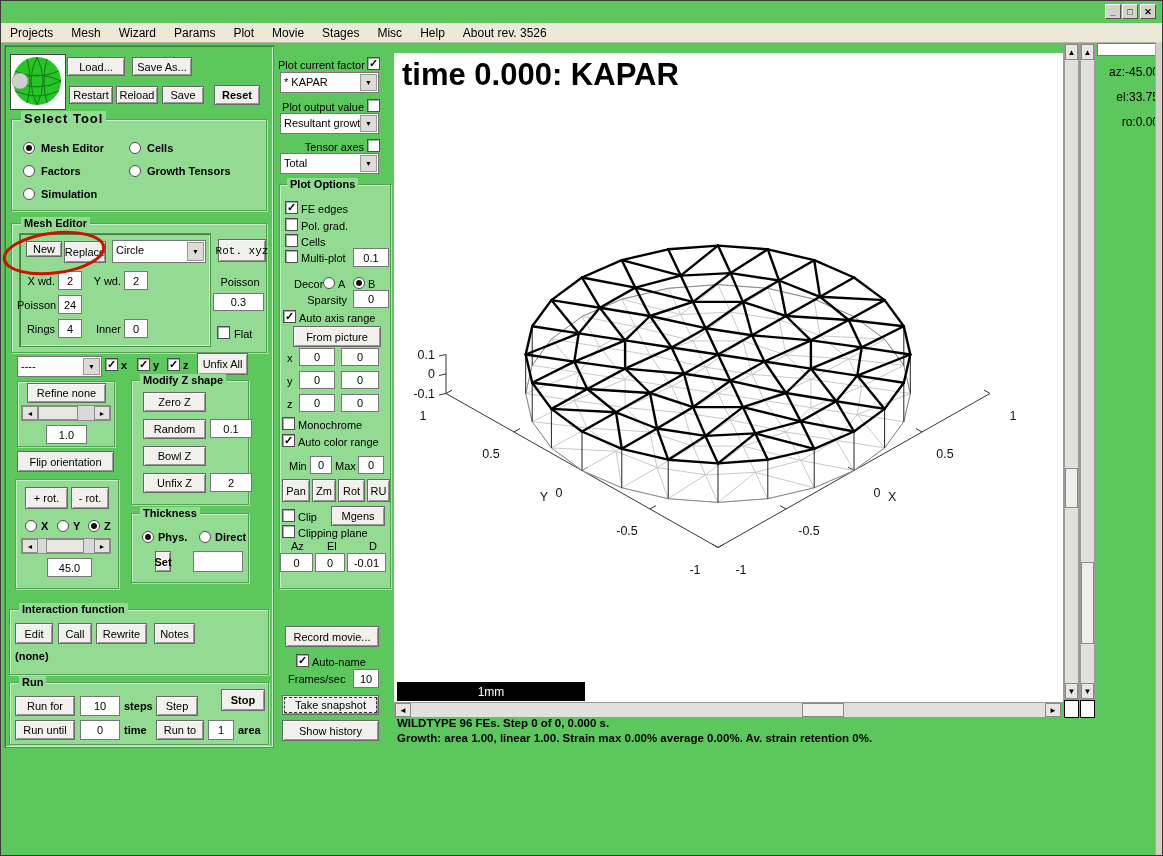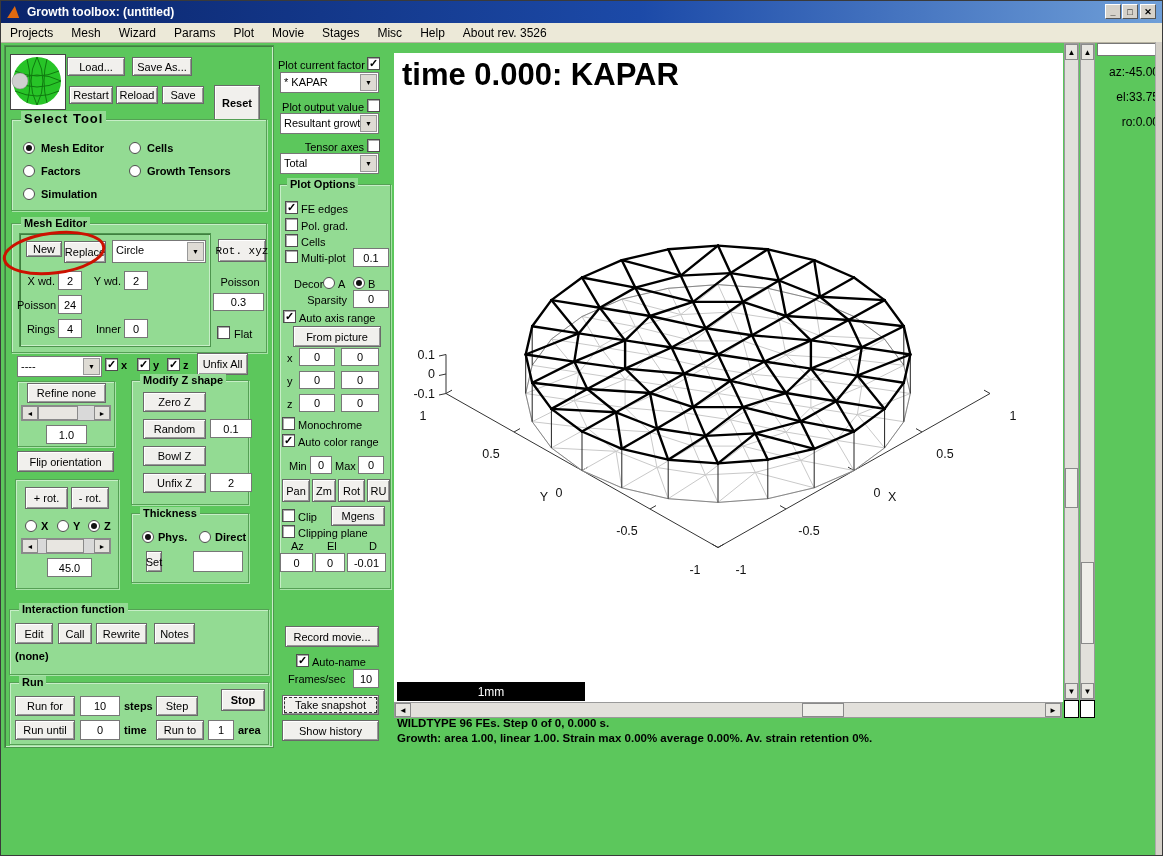--- a/index.html
+++ b/index.html
@@ -67,24 +67,20 @@
   .scalebar{position:absolute;background:#000;color:#fff;display:flex;align-items:center;
        justify-content:center;font-size:12px;}
   .annot{position:absolute;pointer-events:none;}
   svg text{font-family:"Liberation Sans",sans-serif;}
 </style>
 </head>
 <body>
 
 <div class="win">
 
-  <div class="titlebar">
-    <span class="appicon"></span>
-    <span class="apptitle">Growth toolbox: (untitled)</span>
-  </div>
   <span class="winbtn" style="left:1104px;">_</span>
   <span class="winbtn" style="left:1121px;">□</span>
   <span class="winbtn" style="left:1139px;">✕</span>
 
   <div class="menubar">
     <span class="menuitem">Projects</span>
     <span class="menuitem">Mesh</span>
     <span class="menuitem">Wizard</span>
     <span class="menuitem">Params</span>
     <span class="menuitem">Plot</span>
@@ -104,21 +100,21 @@
       <path d="M26 2 Q38 26 26 50 M26 2 Q14 26 26 50 M16 4 Q22 26 16 48 M36 4 Q30 26 36 48" stroke="#0f7a0f" stroke-width="1" fill="none"></path>
       <circle cx="9" cy="26" r="8" fill="#cfcfcf" stroke="#888" stroke-width="0.5"></circle>
     </svg>
   </div>
 
   <div class="btn" style="left:66px;top:56px;width:58px;height:19px;">Load...</div>
   <div class="btn" style="left:131px;top:56px;width:60px;height:19px;">Save As...</div>
   <div class="btn" style="left:68px;top:85px;width:44px;height:18px;">Restart</div>
   <div class="btn" style="left:115px;top:85px;width:42px;height:18px;">Reload</div>
   <div class="btn" style="left:161px;top:85px;width:42px;height:18px;">Save</div>
-  <div class="btn bold" style="left:213px;top:84px;width:46px;height:36px;">Reset</div>
+  <div class="btn bold" style="left:213px;top:84px;width:46px;height:20px;">Reset</div>
 
   <div class="group" style="left:10px;top:118px;width:256px;height:92px;"></div>
   <span class="gtitle big" style="left:20px;top:110px;">Select  Tool</span>
   <span class="radio sel" style="left:22px;top:141px;"></span>
   <span class="lbl b" style="left:40px;top:141px;">Mesh Editor</span>
   <span class="radio" style="left:128px;top:141px;"></span>
   <span class="lbl b" style="left:146px;top:141px;">Cells</span>
   <span class="radio" style="left:22px;top:164px;"></span>
   <span class="lbl b" style="left:40px;top:164px;">Factors</span>
   <span class="radio" style="left:128px;top:164px;"></span>
@@ -208,21 +204,21 @@
     <span class="th" style="left:24px;width:36px;"></span>
   </div>
   <div class="field" style="left:46px;top:557px;width:45px;height:19px;">45.0</div>
 
   <div class="group" style="left:130px;top:512px;width:118px;height:70px;"></div>
   <span class="gtitle" style="left:139px;top:506px;">Thickness</span>
   <span class="radio sel" style="left:141px;top:530px;"></span>
   <span class="lbl b" style="left:157px;top:530px;">Phys.</span>
   <span class="radio" style="left:198px;top:530px;"></span>
   <span class="lbl b" style="left:214px;top:530px;">Direct</span>
-  <div class="btn" style="left:145px;top:550px;width:16px;height:21px;">Set</div>
+  <div class="btn" style="left:154px;top:550px;width:16px;height:21px;font-weight:bold;">Set</div>
   <div class="field" style="left:192px;top:550px;width:50px;height:21px;"></div>
 
   <div class="group" style="left:8px;top:608px;width:260px;height:66px;"></div>
   <span class="gtitle" style="left:18px;top:602px;">Interaction function</span>
   <div class="btn" style="left:14px;top:622px;width:38px;height:21px;">Edit</div>
   <div class="btn" style="left:57px;top:622px;width:34px;height:21px;">Call</div>
   <div class="btn" style="left:95px;top:622px;width:51px;height:21px;">Rewrite</div>
   <div class="btn" style="left:153px;top:622px;width:41px;height:21px;">Notes</div>
   <span class="lbl b" style="left:14px;top:649px;">(none)</span>
 

